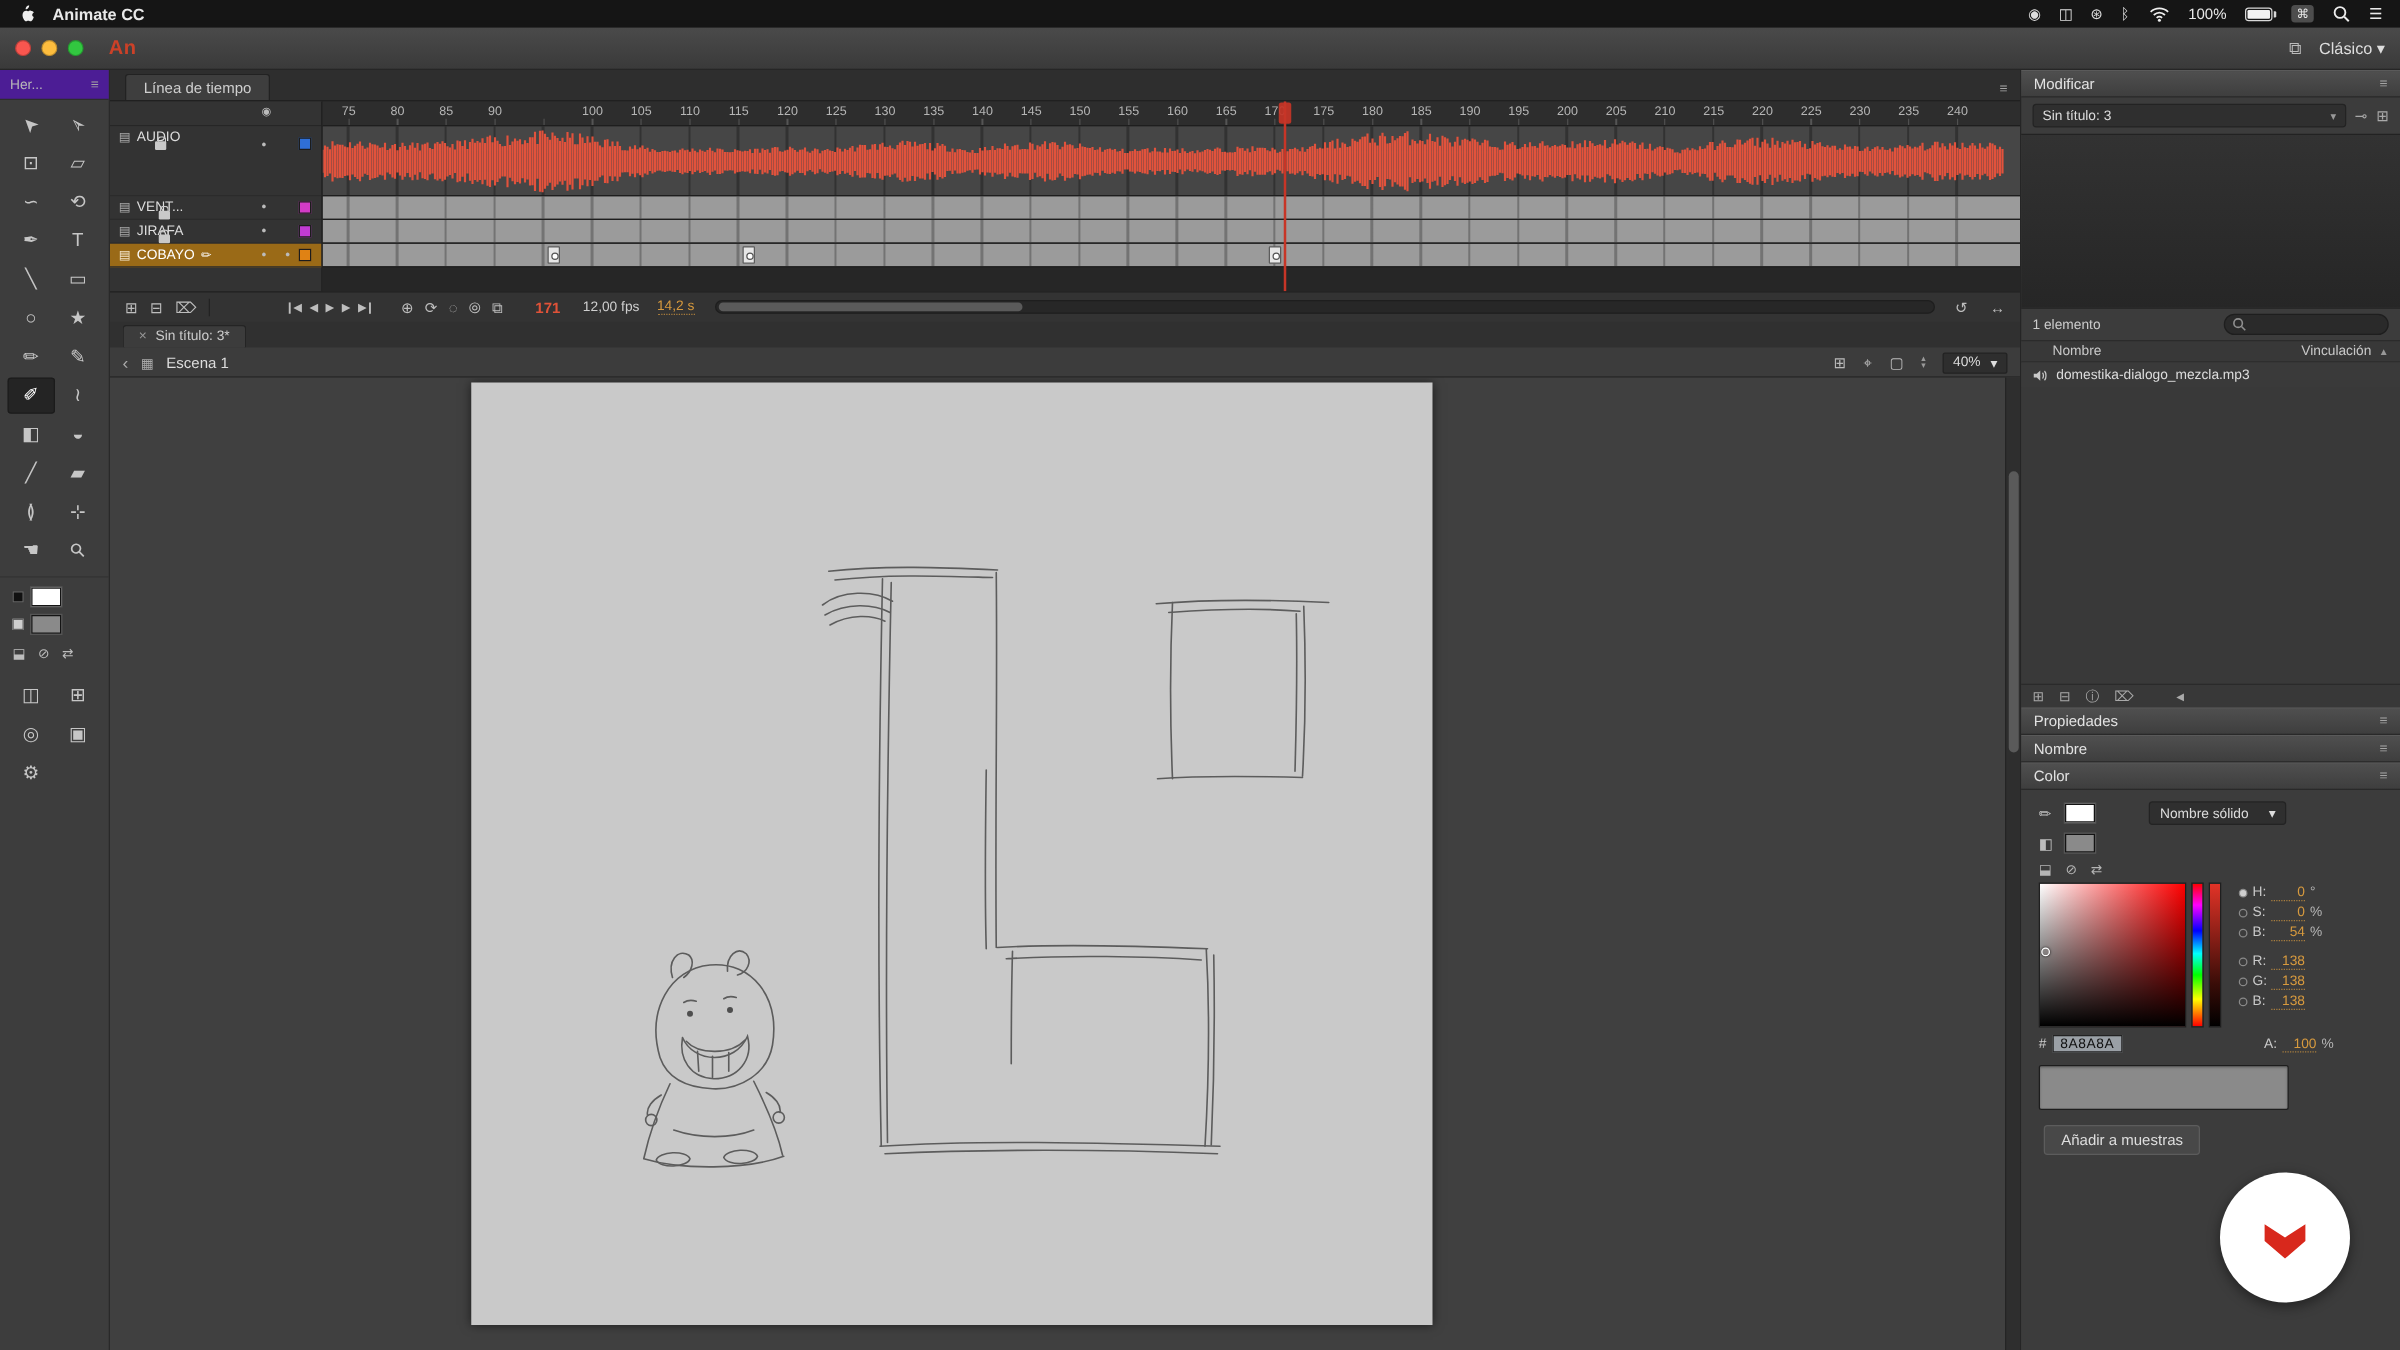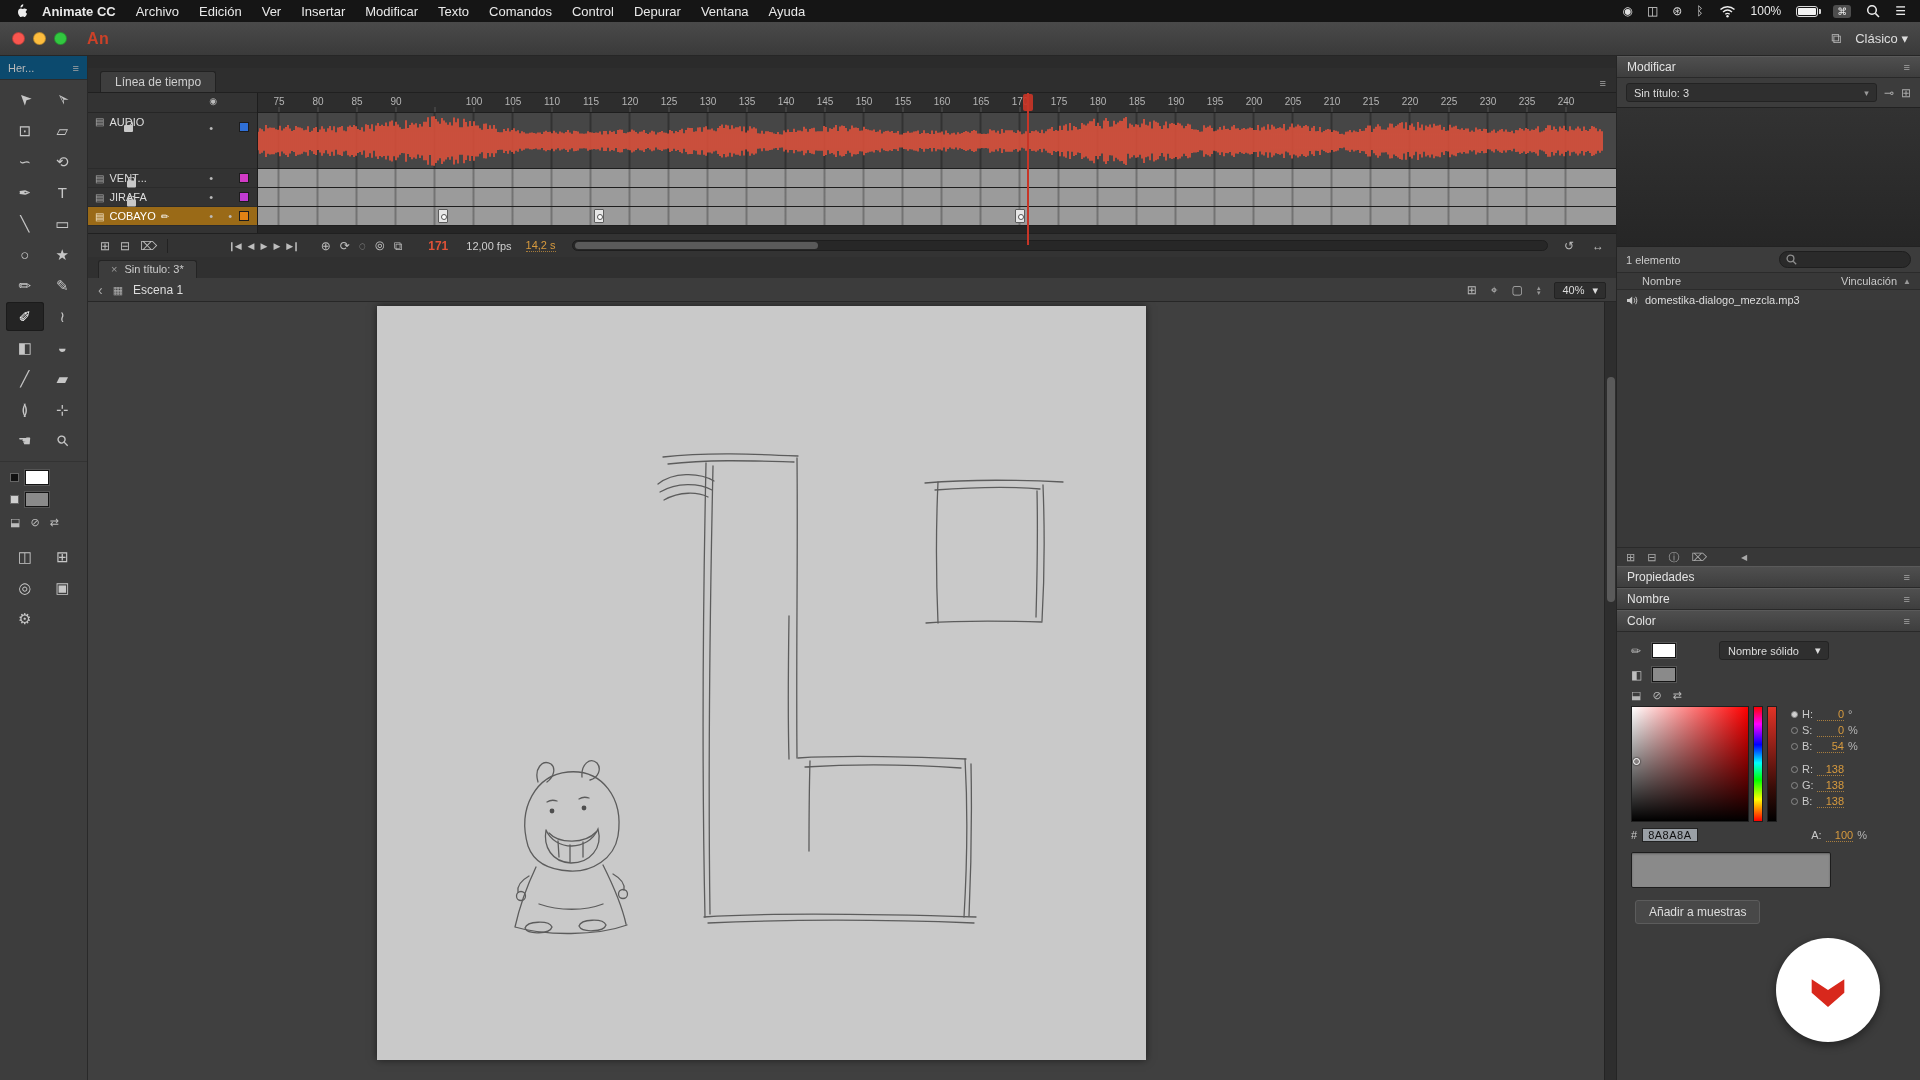--- a/index.html
+++ b/index.html
@@ -32,38 +32,38 @@
   .traffic { display:flex; gap:8px; }
   .light { width:13px; height:13px; border-radius:50%; border:1px solid rgba(0,0,0,.25); }
   .light.red { background:#f9564f; } .light.yellow { background:#fdbd3e; } .light.green { background:#32c740; }
   .an-logo { color:#cc4128; font-weight:bold; font-size:16px; margin-left:20px; letter-spacing:.5px; }
   .titlebar-right { margin-left:auto; display:flex; align-items:center; gap:14px; color:#ddd; font-size:13px; }
   .ws-icon { font-size:14px; color:#bbb; }
 
   
   .tools-panel { position:absolute; left:0; top:56px; width:88px; bottom:0; background:#3d3d3d; border-right:1px solid #292929; z-index:5; }
   .tools-header { height:24px; display:flex; align-items:center; padding:0 8px; font-size:11px; color:#b9b9b9;
-    background:#0c4a6e; border-bottom:1px solid #2d2d2d; }
+    background:#4c1d95; border-bottom:1px solid #2d2d2d; }
   .tools-header .panel-menu { margin-left:auto; }
   .tool-grid, .tool-grid2 { display:grid; grid-template-columns:1fr 1fr; padding:5px 6px 2px; row-gap:2px; }
   .tool { height:29px; display:flex; align-items:center; justify-content:center; color:#c6c6c6; font-size:15px; border-radius:3px; }
   .tool.selected { background:#242424; box-shadow:inset 0 0 0 1px #1b1b1b; color:#ffffff; }
   .tglyph { line-height:1; }
   [data-name="selection-icon"], [data-name="subselection-icon"] { display:inline-block; transform:rotate(-135deg); }
   [data-name="zoom-icon"] { display:inline-block; transform:rotate(-45deg); }
   .swatches { padding:8px 10px 4px; border-top:1px solid #333; margin-top:4px; }
   .sw-row { display:flex; align-items:center; gap:6px; margin-bottom:7px; }
   .sw-chip { width:9px; height:9px; background:#111; border:1px solid #666; }
   .sw-chip2 { width:9px; height:9px; background:#cfcfcf; border:1px solid #666; }
   .sw-box { width:24px; height:15px; background:#ffffff; border:1px solid #141414; box-shadow:0 0 0 1px #555; }
   .sw-mini { display:flex; gap:10px; font-size:11px; color:#bdbdbd; padding:2px 0 4px; }
 
   
   .timeline-panel { position:absolute; left:88px; top:56px; width:1528px; height:201px; background:#2b2b2b; z-index:6; }
-  .tl-tabbar { height:25px; background:#2e2e2e; border-bottom:1px solid #202020; display:flex; align-items:flex-end;margin-top:12px; }
+  .tl-tabbar { height:25px; background:#2e2e2e; border-bottom:1px solid #202020; display:flex; align-items:flex-end; }
   .tl-tab { height:21px; background:#3e3e3e; color:#cfcfcf; font-size:12px; padding:0 14px; display:flex; align-items:center;
     border:1px solid #222; border-bottom:none; margin-left:12px; border-radius:3px 3px 0 0; }
   .tl-tabbar .panel-menu { margin-left:auto; margin-right:10px; margin-bottom:3px; }
   .tl-body { position:relative; height:152px; background:#262626; display:flex; overflow:hidden; }
   .tl-left { width:170px; background:#333333; border-right:1px solid #1d1d1d; flex-shrink:0; }
   .tl-left-header { height:20px; position:relative; border-bottom:1px solid #262626; }
   .hdr-eye { position:absolute; right:40px; top:3px; font-size:9px; color:#bbb; }
   .layer-row { position:relative; height:19px; display:flex; align-items:center; gap:5px; font-size:11px; color:#dddddd;
     padding-left:7px; border-bottom:1px solid #2b2b2b; background:#333; }
   .layer-row.audio { height:56px; align-items:flex-start; padding-top:3px; }
@@ -198,33 +198,20 @@
 </head>
 <body>
 
 <div class="menubar" data-name="menubar">
   <span class="menu-apple" data-name="apple-menu-icon">
     <svg width="14" height="16" viewBox="0 0 14 16">
         <path fill="#ededed" d="M9.3 1.2c.1.8-.2 1.6-.7 2.2-.5.6-1.3 1.1-2.1 1-.1-.8.3-1.6.7-2.1.5-.6 1.4-1 2.1-1.1zM11.7 9.4c0-1.1.5-1.9 1.4-2.5-.5-.8-1.4-1.3-2.5-1.4-.7-.1-1.5.4-1.9.4-.4 0-1.1-.4-1.8-.4-1.4 0-2.9 1.2-2.9 3.4 0 1.3.5 2.7 1.1 3.6.5.8 1 1.5 1.7 1.5.7 0 1-.4 1.8-.4s1.1.4 1.8.4c.8 0 1.3-.7 1.8-1.5.4-.6.6-1.2.8-1.9-.9-.4-1.3-1.2-1.3-2.2z"></path>
       </svg>
   </span>
   <span class="menu-app" data-name="app-menu">Animate CC</span>
-  <span class="menus" data-name="menubar-menus">
-      <span class="menu-item" data-name="menu-archivo">Archivo</span>
-      <span class="menu-item" data-name="menu-edicin">Edición</span>
-      <span class="menu-item" data-name="menu-ver">Ver</span>
-      <span class="menu-item" data-name="menu-insertar">Insertar</span>
-      <span class="menu-item" data-name="menu-modificar">Modificar</span>
-      <span class="menu-item" data-name="menu-texto">Texto</span>
-      <span class="menu-item" data-name="menu-comandos">Comandos</span>
-      <span class="menu-item" data-name="menu-control">Control</span>
-      <span class="menu-item" data-name="menu-depurar">Depurar</span>
-      <span class="menu-item" data-name="menu-ventana">Ventana</span>
-      <span class="menu-item" data-name="menu-ayuda">Ayuda</span>
-    </span>
   <div class="menubar-right" data-name="menubar-status-area">
     <span class="sig" data-name="status-icon-group">
         <span class="status-glyph" data-name="record-icon">◉</span>
         <span class="status-glyph" data-name="display-icon">◫</span>
         <span class="status-glyph" data-name="stage-manager-icon">⊛</span>
         <span class="status-glyph" data-name="bluetooth-icon">ᛒ</span>
       </span>
     <svg data-name="wifi-icon" width="17" height="13" viewBox="0 0 17 13">
       <path d="M1.5 4.5 C5.5 .8 11.5 .8 15.5 4.5 M4 7 C6.8 4.6 10.2 4.6 13 7 M6.3 9.3 C7.6 8.2 9.4 8.2 10.7 9.3" stroke="#ededed" fill="none" stroke-width="1.4"></path>
       <circle cx="8.5" cy="11.2" r="1.2" fill="#ededed"></circle>

